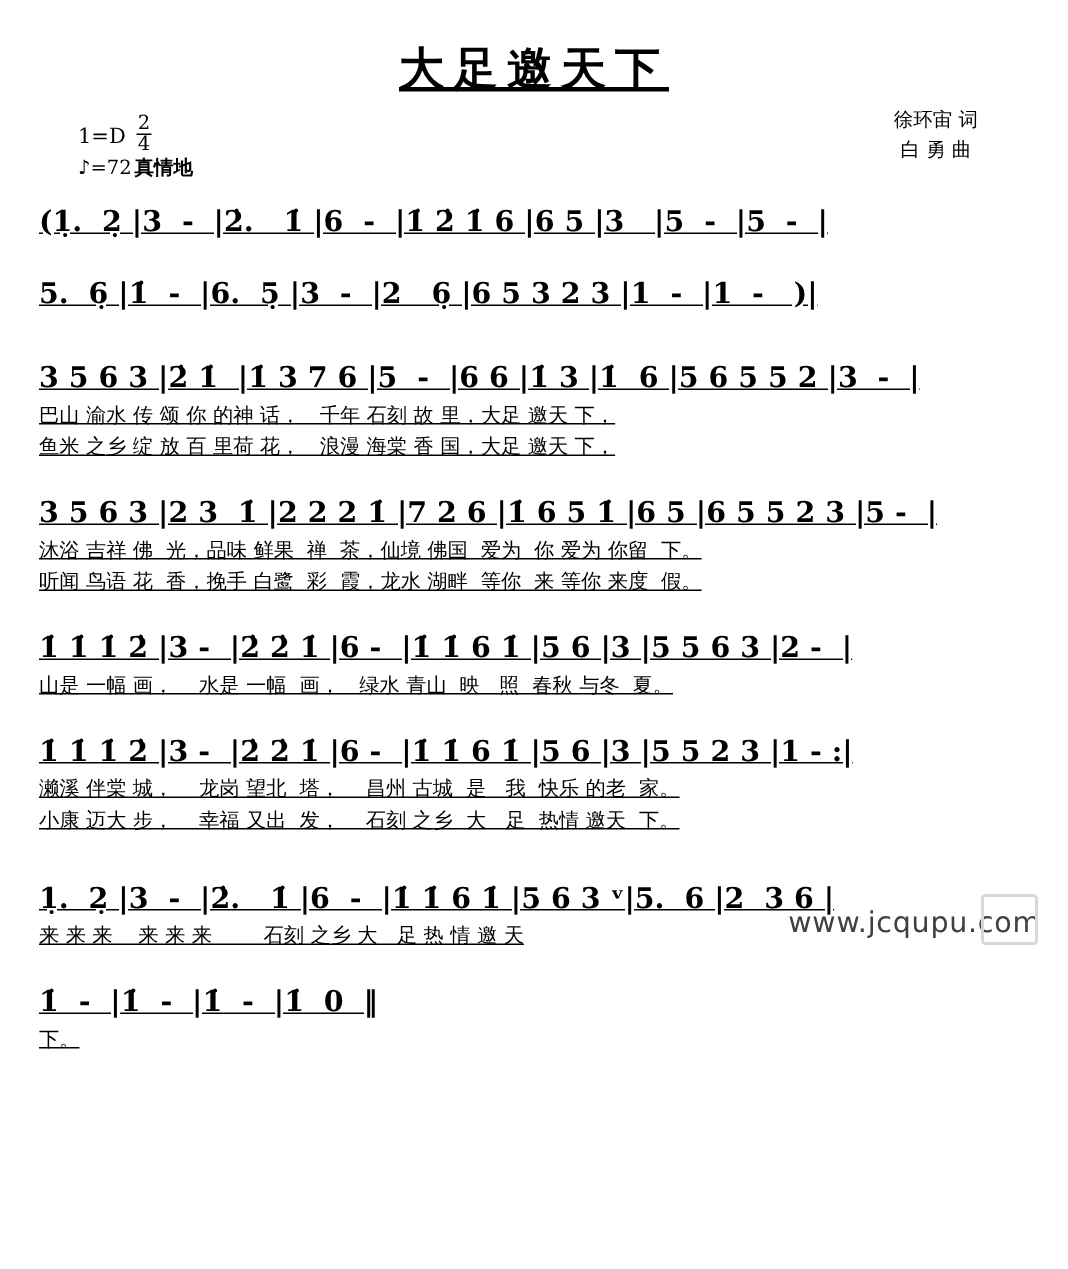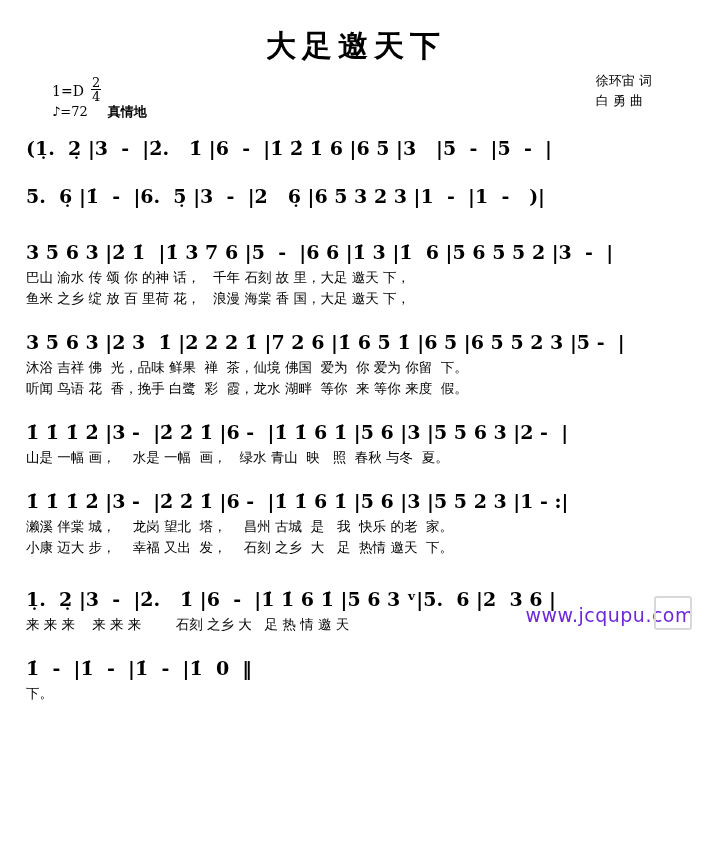--- a/index.html
+++ b/index.html
@@ -12,20 +12,21 @@
     height: 846px;
     font-family: "DejaVu Sans", sans-serif;
     color: #000;
     position: relative;
     overflow: hidden;
   }
   .sheet {
     position: relative;
     width: 712px;
     height: 636px;
+    text-decoration: underline;
   }
 
   
   .title {
     text-align: center;
     font-family: "DejaVu Serif", serif;
     font-size: 30px;
     font-weight: bold;
     letter-spacing: 6px;
     padding-top: 26px;
@@ -60,37 +61,37 @@
   .frac .den { padding: 0 1px; }
 
   .tempo {
     position: absolute;
     left: 52px;
     top: 32px;
     font-size: 13px;
     font-family: "DejaVu Serif", serif;
     display: flex;
     align-items: baseline;
-    gap: 20px;
+    gap: 2px;
   }
   .tempo .mood {
     font-family: "DejaVu Sans", sans-serif;
     font-size: 13px;
     font-weight: bold;
   }
 
   .credits {
     position: absolute;
     right: 60px;
     top: 0px;
     font-size: 13px;
     line-height: 20px;
     text-align: left;
   }
-  .credits div { white-space: pre; }
+  .credits div { white-space: pre; text-align: center; }
 
   
   .system {
     position: relative;
     margin: 0 0 0 0;
     padding: 0 14px;
   }
   .notes {
     font-family: "DejaVu Serif", serif;
     font-size: 19px;
@@ -110,21 +111,21 @@
   .spacer-md { height: 18px; }
   .spacer-lg { height: 26px; }
 
   
   .watermark {
     position: absolute;
     right: 18px;
     bottom: 10px;
     font-family: "DejaVu Sans", sans-serif;
     font-size: 19px;
-    color: #6d28d9;
+    color: #404040;
     letter-spacing: 0.5px;
   }
   .wm-box {
     position: absolute;
     right: 20px;
     bottom: 6px;
     width: 34px;
     height: 30px;
     border: 2px solid #d8d8d8;
     border-radius: 3px;

